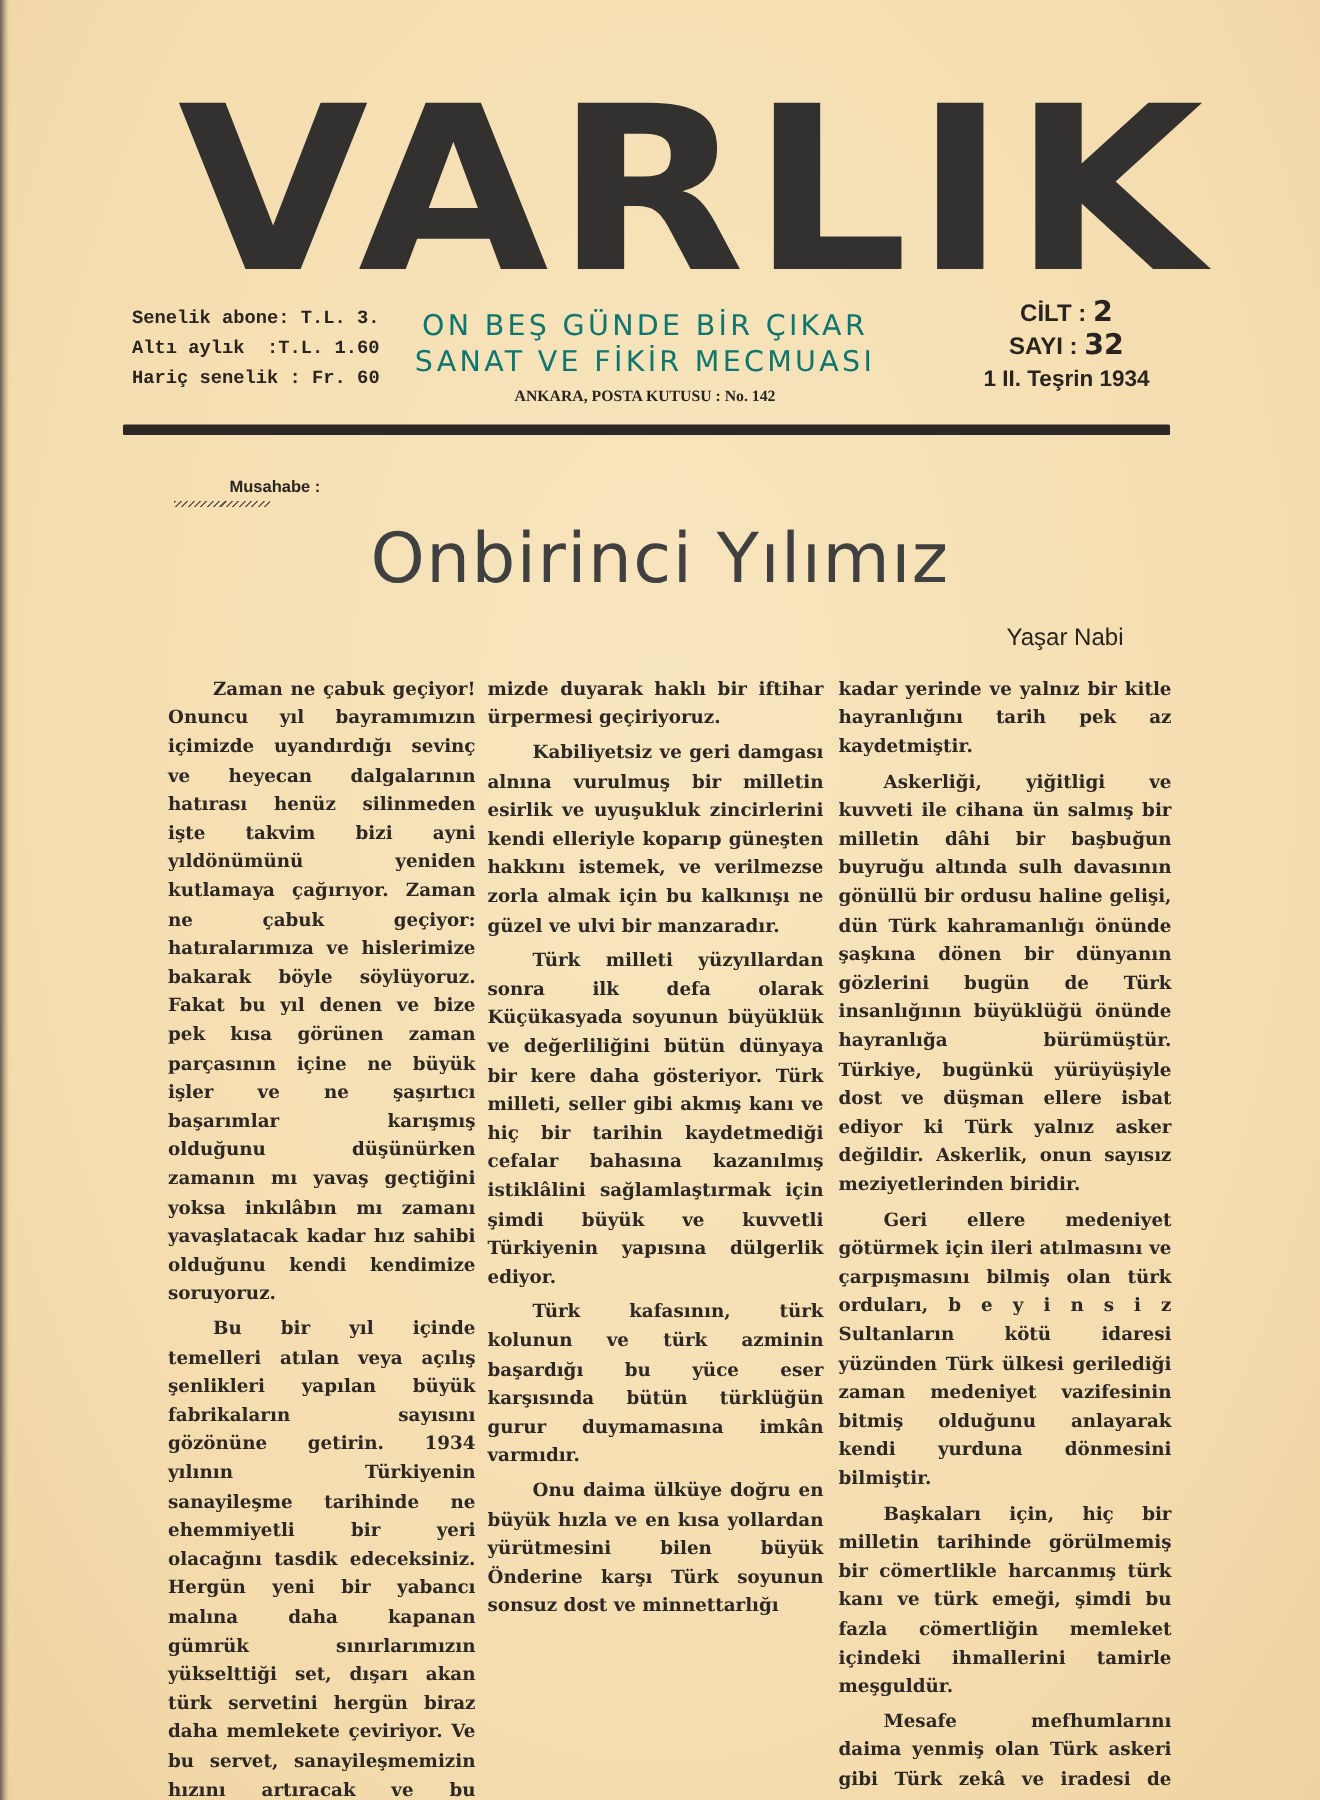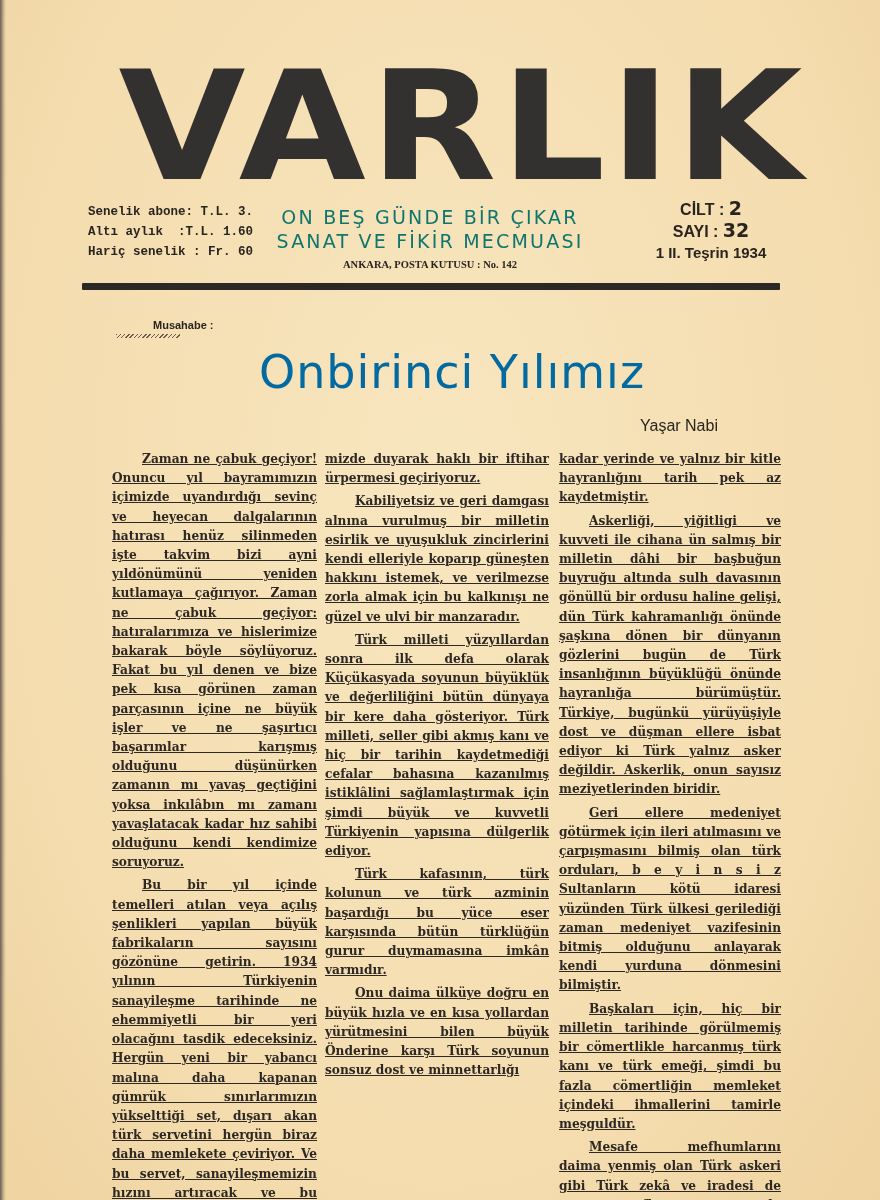--- a/index.html
+++ b/index.html
@@ -51,39 +51,39 @@
   .section-label {
     position: absolute; left: 116px; top: 319px;
     font-family: "Liberation Sans", sans-serif; font-weight: bold; font-size: 11px; color: #2a2420; padding-left: 37px;
   }
   .section-wave {
     position: absolute; left: 116px; top: 334px; width: 64px; height: 4px;
     background: repeating-linear-gradient(135deg, #2a2420 0 1px, transparent 1px 3px);
     opacity: .7;
   }
   .article-title {
-    position: absolute; left: 92px; top: 345px; width: 720px; text-align: center;
+    position: absolute; left: 80px; top: 345px; width: 720px; text-align: center;
     font-family: "DejaVu Sans", sans-serif; font-weight: 200; font-size: 46px;
-    letter-spacing: 1px; color: #0369a1; -webkit-text-stroke: 0;
+    letter-spacing: 1px; color: #404040; -webkit-text-stroke: 0;
     font-stretch: normal;
   }
   .article-title span { font-weight: normal; }
   .author {
-    position: absolute; left: 640px; top: 417px; width: 140px; text-align: left;
+    position: absolute; left: 640px; top: 417px; width: 140px; text-align: center;
     font-family: "Liberation Sans", sans-serif; font-size: 16px; color: #2a2420;
   }
   .columns {
     position: absolute; top: 450px; left: 82px; width: 720px; height: 680px;
   }
   .col {
     position: absolute; top: 0; width: 224px;
     font-family: "DejaVu Serif", serif; font-weight: bold; font-size: 12.2px;
     line-height: 19.2px; color: #2e2824; text-align: justify;
   }
-  .col p { margin: 0 0 4px 0; text-indent: 0; text-decoration: underline; }
+  .col p { margin: 0 0 4px 0; text-indent: 0; }
   .col p.ind { text-indent: 30px; }
   .c1 { left: 30px; width: 205px; }
   .c2 { left: 243px; }
   .c3 { left: 477px; width: 222px; }
 </style>
 </head>
 <body>
 
 <div class="page-edge"></div>
 

